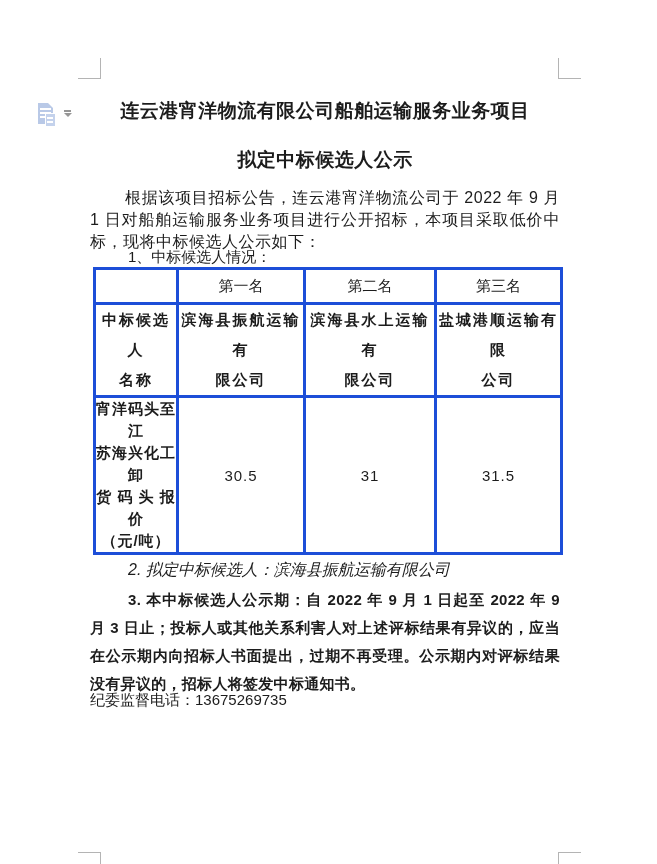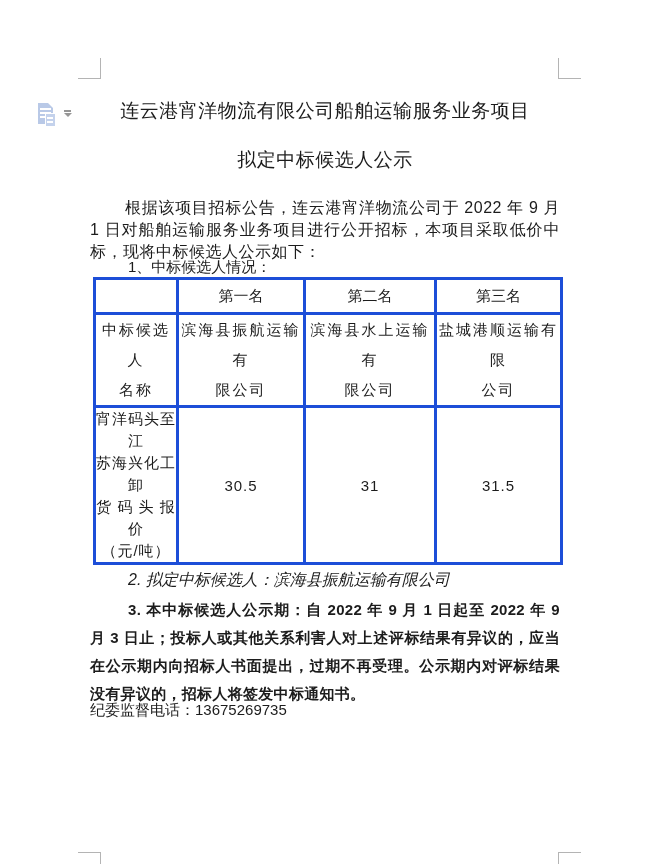--- a/index.html
+++ b/index.html
@@ -29,34 +29,34 @@
   .paste-sub{position:absolute;left:7px;top:11px;width:9px;height:12px;background:#c4d2ec;border:1px solid #ffffff;}
   .paste-sub .l{position:absolute;left:1px;height:2px;background:#ffffff;width:6px;}
   .paste-sub .l1{top:3px;}
   .paste-sub .l2{top:7px;}
   .dropdown{position:absolute;left:25px;top:7px;width:10px;height:10px;}
   .dropdown .bar{position:absolute;left:1px;top:1px;width:7px;height:2px;background:#969696;}
   .dropdown .tri{position:absolute;left:1px;top:4px;width:0;height:0;border-left:4px solid transparent;border-right:4px solid transparent;border-top:4px solid #969696;}
 
   
   .content{position:absolute;left:90px;top:100px;width:470px;}
-  .doc-title{font-size:19px;font-weight:normal;text-align:center;line-height:22px;letter-spacing:0.5px;}
+  .doc-title{font-size:19px;font-weight:bold;text-align:center;line-height:22px;letter-spacing:0.5px;}
   .doc-title.second{margin-top:27px;}
   p{margin:0;}
-  .intro{margin-top:26px;font-size:16px;line-height:22px;text-indent:35px;text-align:justify;letter-spacing:0.5px;}
+  .intro{margin-top:16px;font-size:16px;line-height:22px;text-indent:35px;text-align:justify;letter-spacing:0.5px;}
   .item1{margin-top:-4px;font-size:15px;line-height:15px;text-indent:38px;}
 
   table.bid{border-collapse:collapse;table-layout:fixed;margin:3px 0 0 3px;width:467px;}
   table.bid td{border:3px solid #1d4ed8;font-size:15px;text-align:center;vertical-align:middle;padding:0;overflow:hidden;}
   col.c1{width:83px;}col.c2{width:127px;}col.c3{width:131px;}col.c4{width:126px;}
   tr.r-head{height:35px;}
   tr.r-name{height:79px;}
   tr.r-p1{height:91px;}
   tr.r-p2{height:90px;}
-  td.pre{white-space:pre-line;}
+  td.pre{white-space:pre-line;font-weight:bold;}
   tr.r-name td{line-height:30px;letter-spacing:2px;}
   td.vtop{vertical-align:top;padding-top:5px;}
   td.rowlabel{text-align:left;padding:4px 5px 0 6px;line-height:22px;letter-spacing:1px;font-size:14px;vertical-align:top;margin-top:28px;}
   td.num{font-size:15px;letter-spacing:1px;}
 
   .item2{margin-top:6px;font-size:16px;line-height:17px;text-indent:38px;font-style:italic;}
   .item3{margin-top:8px;font-size:15px;line-height:28px;text-indent:38px;text-align:justify;letter-spacing:0.3px;font-weight:bold;}
   .phone1{margin-top:-7px;font-size:15px;line-height:18px;}
 </style>
 </head>

